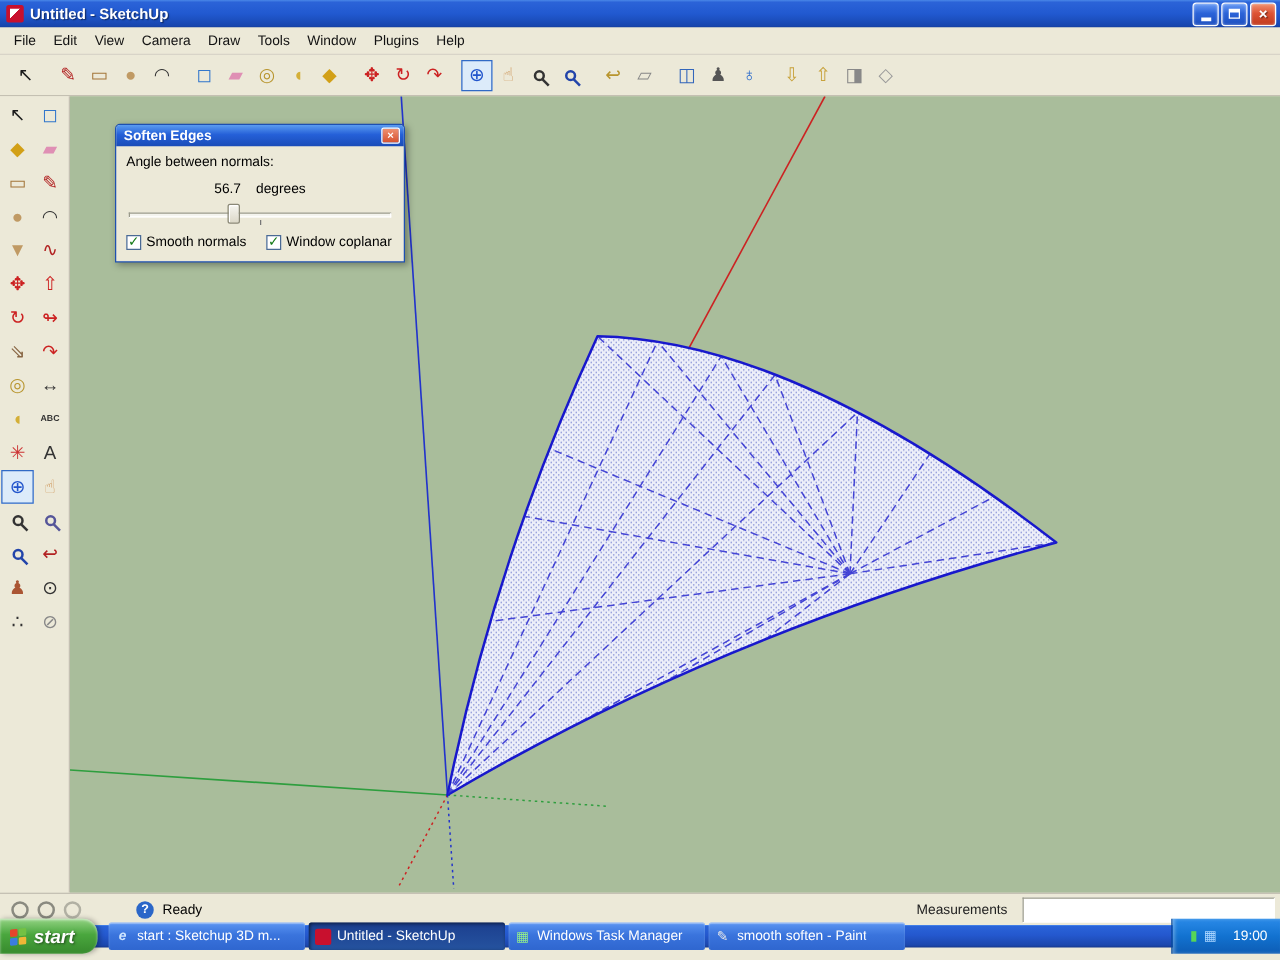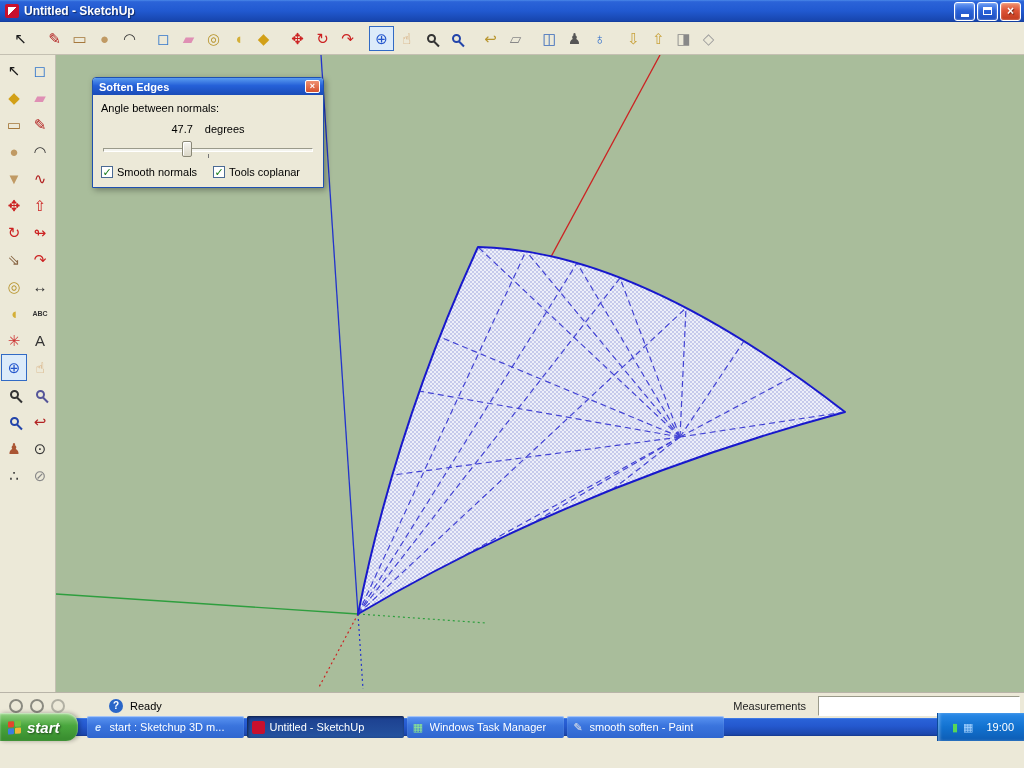--- a/index.html
+++ b/index.html
@@ -107,20 +107,31 @@
       <span class="win-btn">
           <span class="min-glyph"></span>
         </span>
       <span class="win-btn">
           <span class="max-glyph"></span>
         </span>
       <span class="win-btn close">×</span>
     </span>
   </div>
 
+  <div class="menubar">
+      <div class="menu-item">File</div>
+      <div class="menu-item">Edit</div>
+      <div class="menu-item">View</div>
+      <div class="menu-item">Camera</div>
+      <div class="menu-item">Draw</div>
+      <div class="menu-item">Tools</div>
+      <div class="menu-item">Window</div>
+      <div class="menu-item">Plugins</div>
+      <div class="menu-item">Help</div>
+    </div>
 
   <div class="toolbar">
       <div class="tool-btn">
         <span class="glyph" style="color: rgb(26, 26, 26);">↖</span>
       </div>
       <div class="tool-btn gap">
         <span class="glyph" style="color: rgb(178, 34, 34);">✎</span>
       </div>
       <div class="tool-btn">
         <span class="glyph" style="color: rgb(165, 120, 60);">▭</span>
@@ -341,36 +352,36 @@
       </svg>
 
       <div class="dialog">
         <div class="dialog-title">
           <span>Soften Edges</span>
           <span class="dialog-close">×</span>
         </div>
         <div class="dialog-body">
           <div class="angle-label">Angle between normals:</div>
           <div class="angle-row">
-            <span>47.7</span>
+            <span>56.7</span>
             <span>degrees</span>
           </div>
           <div class="slider">
             <div class="slider-track"></div>
             <div class="slider-tick"></div>
             <div class="slider-thumb" style="left: calc(40% - 5px);"></div>
           </div>
           <div class="cbx-row">
               <label class="cbx">
                 <span class="cbx-box">✓</span>
                 <span>Smooth normals</span>
               </label>
               <label class="cbx">
                 <span class="cbx-box">✓</span>
-                <span>Tools coplanar</span>
+                <span>Window coplanar</span>
               </label>
             </div>
         </div>
       </div>
     </div>
   </div>
 
   <div class="statusbar">
     <span class="status-circle"></span>
     <span class="status-circle"></span>

